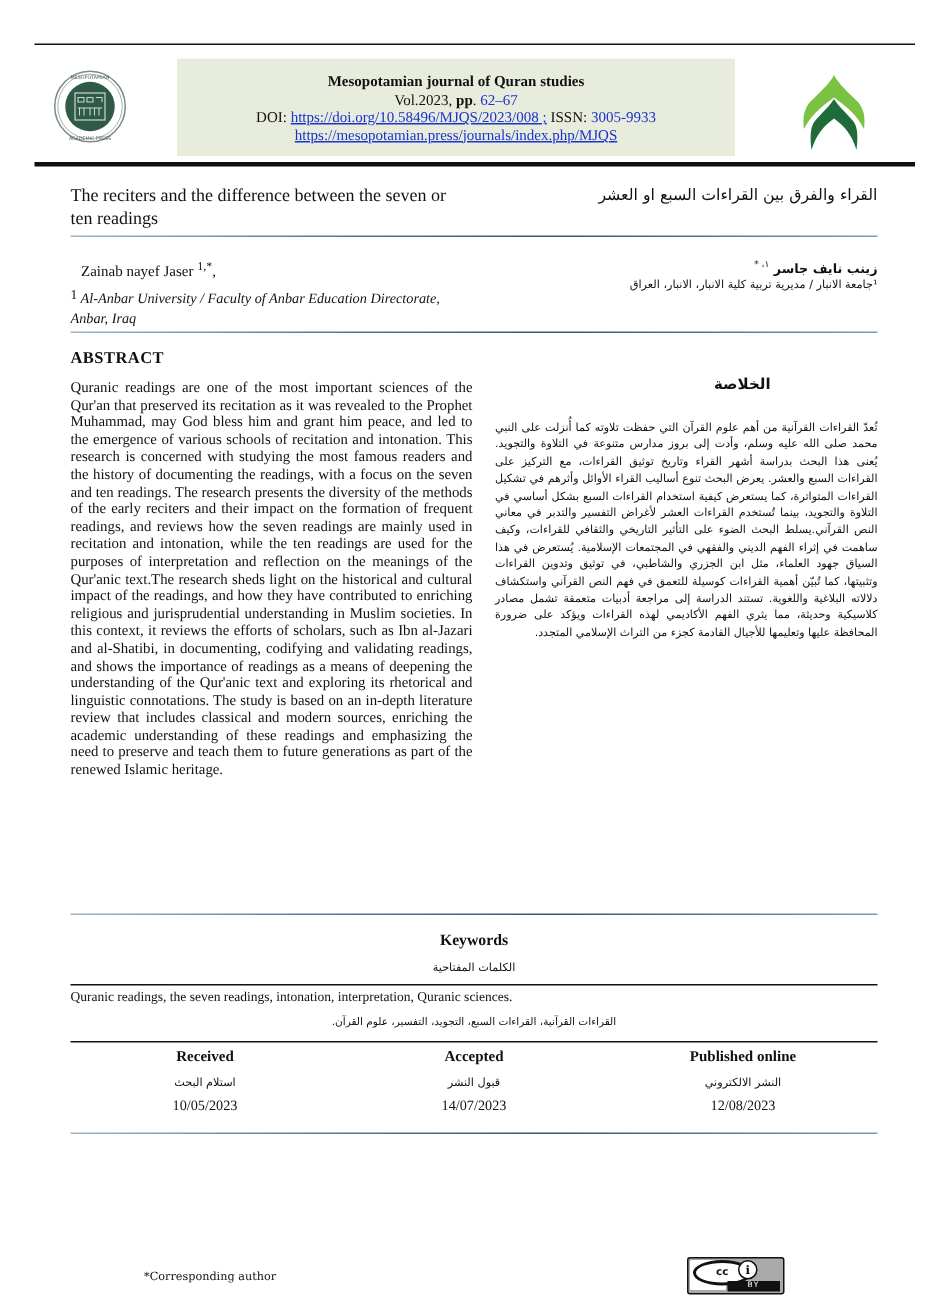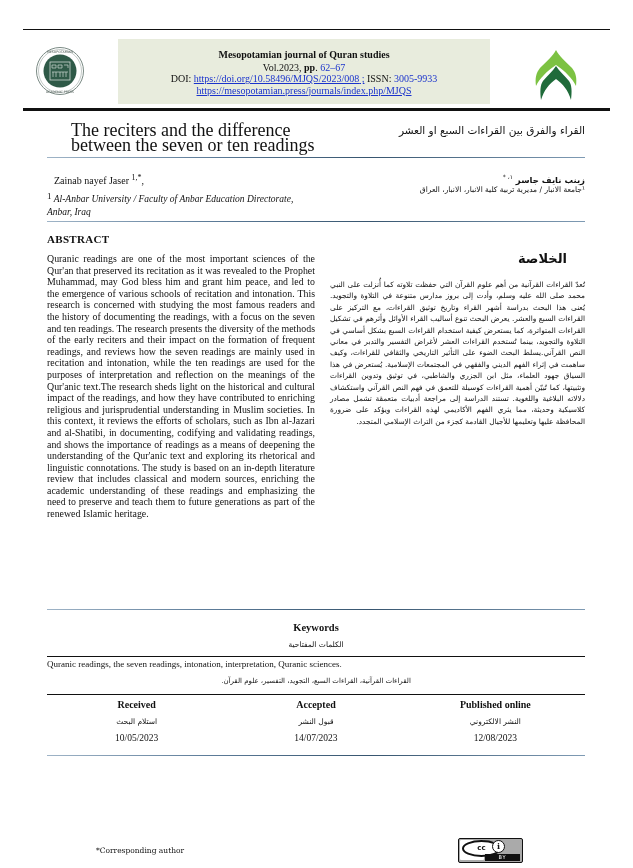--- a/index.html
+++ b/index.html
@@ -10,37 +10,37 @@
     .rule-header-bottom { position: absolute; left: 23px; top: 108px; width: 587px; height: 0; border-top: 3px solid #111; }
 
     .logo-left { position: absolute; left: 35px; top: 42px; width: 50px; height: 58px; }
     .logo-right { position: absolute; left: 532px; top: 48px; width: 48px; height: 54px; }
 
     .header-box { position: absolute; left: 118px; top: 39px; width: 372px; height: 65px; background: #e8ecdd; text-align: center; font-family: "Liberation Serif", serif; font-size: 10px; line-height: 11.5px; padding-top: 10px; box-sizing: border-box; }
     .header-box .jtitle { font-weight: bold; font-size: 10px; margin-bottom: 1px; }
     .header-box .pp { font-weight: bold; }
     .header-box .num { color: #1a33cc; }
 
-    .title-en { position: absolute; left: 47px; top: 123px; width: 260px; font-size: 18px; line-height: 15px; margin-left: 24px; }
+    .title-en { position: absolute; left: 47px; top: 123px; width: 260px; font-size: 12px; line-height: 15px; }
     .title-ar { position: absolute; left: 330px; top: 123px; width: 255px; text-align: right; direction: rtl; font-family: "DejaVu Sans", sans-serif; font-size: 10.5px; line-height: 14px; }
 
     .rule-thin { position: absolute; height: 1px; background: linear-gradient(90deg, #9fb4c7 0%, #5d7c99 30%, #37556f 60%, #7f9bb4 100%); }
 
     .author-en { position: absolute; left: 54px; top: 173px; font-size: 10px; }
     .author-en sup { font-size: 8px; vertical-align: 4px; }
     .affil-en { position: absolute; left: 47px; top: 190px; width: 270px; font-size: 9.5px; line-height: 13px; font-style: italic; }
     .affil-en sup { font-style: normal; font-size: 9px; vertical-align: 3px; }
 
     .author-ar { position: absolute; left: 340px; top: 173px; width: 245px; text-align: right; direction: rtl; font-family: "DejaVu Sans", sans-serif; font-size: 8.5px; font-weight: bold; }
     .affil-ar { position: absolute; left: 320px; top: 185px; width: 265px; text-align: right; direction: rtl; font-family: "DejaVu Sans", sans-serif; font-size: 7.5px; }
 
     .abstract-heading { position: absolute; left: 47px; top: 233px; font-weight: bold; font-size: 11px; letter-spacing: 0.3px; }
     .abstract-body { position: absolute; left: 47px; top: 253px; width: 268px; font-size: 9.9px; line-height: 11.6px; text-align: justify; hyphens: none; }
 
-    .abstract-ar-heading { position: absolute; left: 500px; top: 251px; width: 85px; text-align: center; direction: rtl; font-family: "DejaVu Sans", sans-serif; font-size: 13px; font-weight: bold; }
+    .abstract-ar-heading { position: absolute; left: 476px; top: 251px; width: 85px; text-align: left; direction: rtl; font-family: "DejaVu Sans", sans-serif; font-size: 10px; font-weight: bold; }
     .abstract-ar-body { position: absolute; left: 330px; top: 279px; width: 255px; text-align: justify; direction: rtl; font-family: "DejaVu Sans", sans-serif; font-size: 7.4px; line-height: 11.4px; }
 
     .kw-heading { position: absolute; left: 47px; top: 622px; width: 538px; text-align: center; font-weight: bold; font-size: 10.5px; }
     .kw-heading-ar { position: absolute; left: 47px; top: 640px; width: 538px; text-align: center; direction: rtl; font-family: "DejaVu Sans", sans-serif; font-size: 7.5px; }
     .rule-black { position: absolute; left: 47px; width: 538px; height: 0; border-top: 1px solid #111; }
     .kw-en { position: absolute; left: 47px; top: 659px; width: 538px; text-align: left; font-size: 9px; }
     .kw-ar { position: absolute; left: 47px; top: 677px; width: 538px; text-align: center; direction: rtl; font-family: "DejaVu Sans", sans-serif; font-size: 7px; }
 
     .dates { position: absolute; left: 47px; top: 697px; width: 538px; display: flex; }
     .dates .col { flex: 1; text-align: center; }

